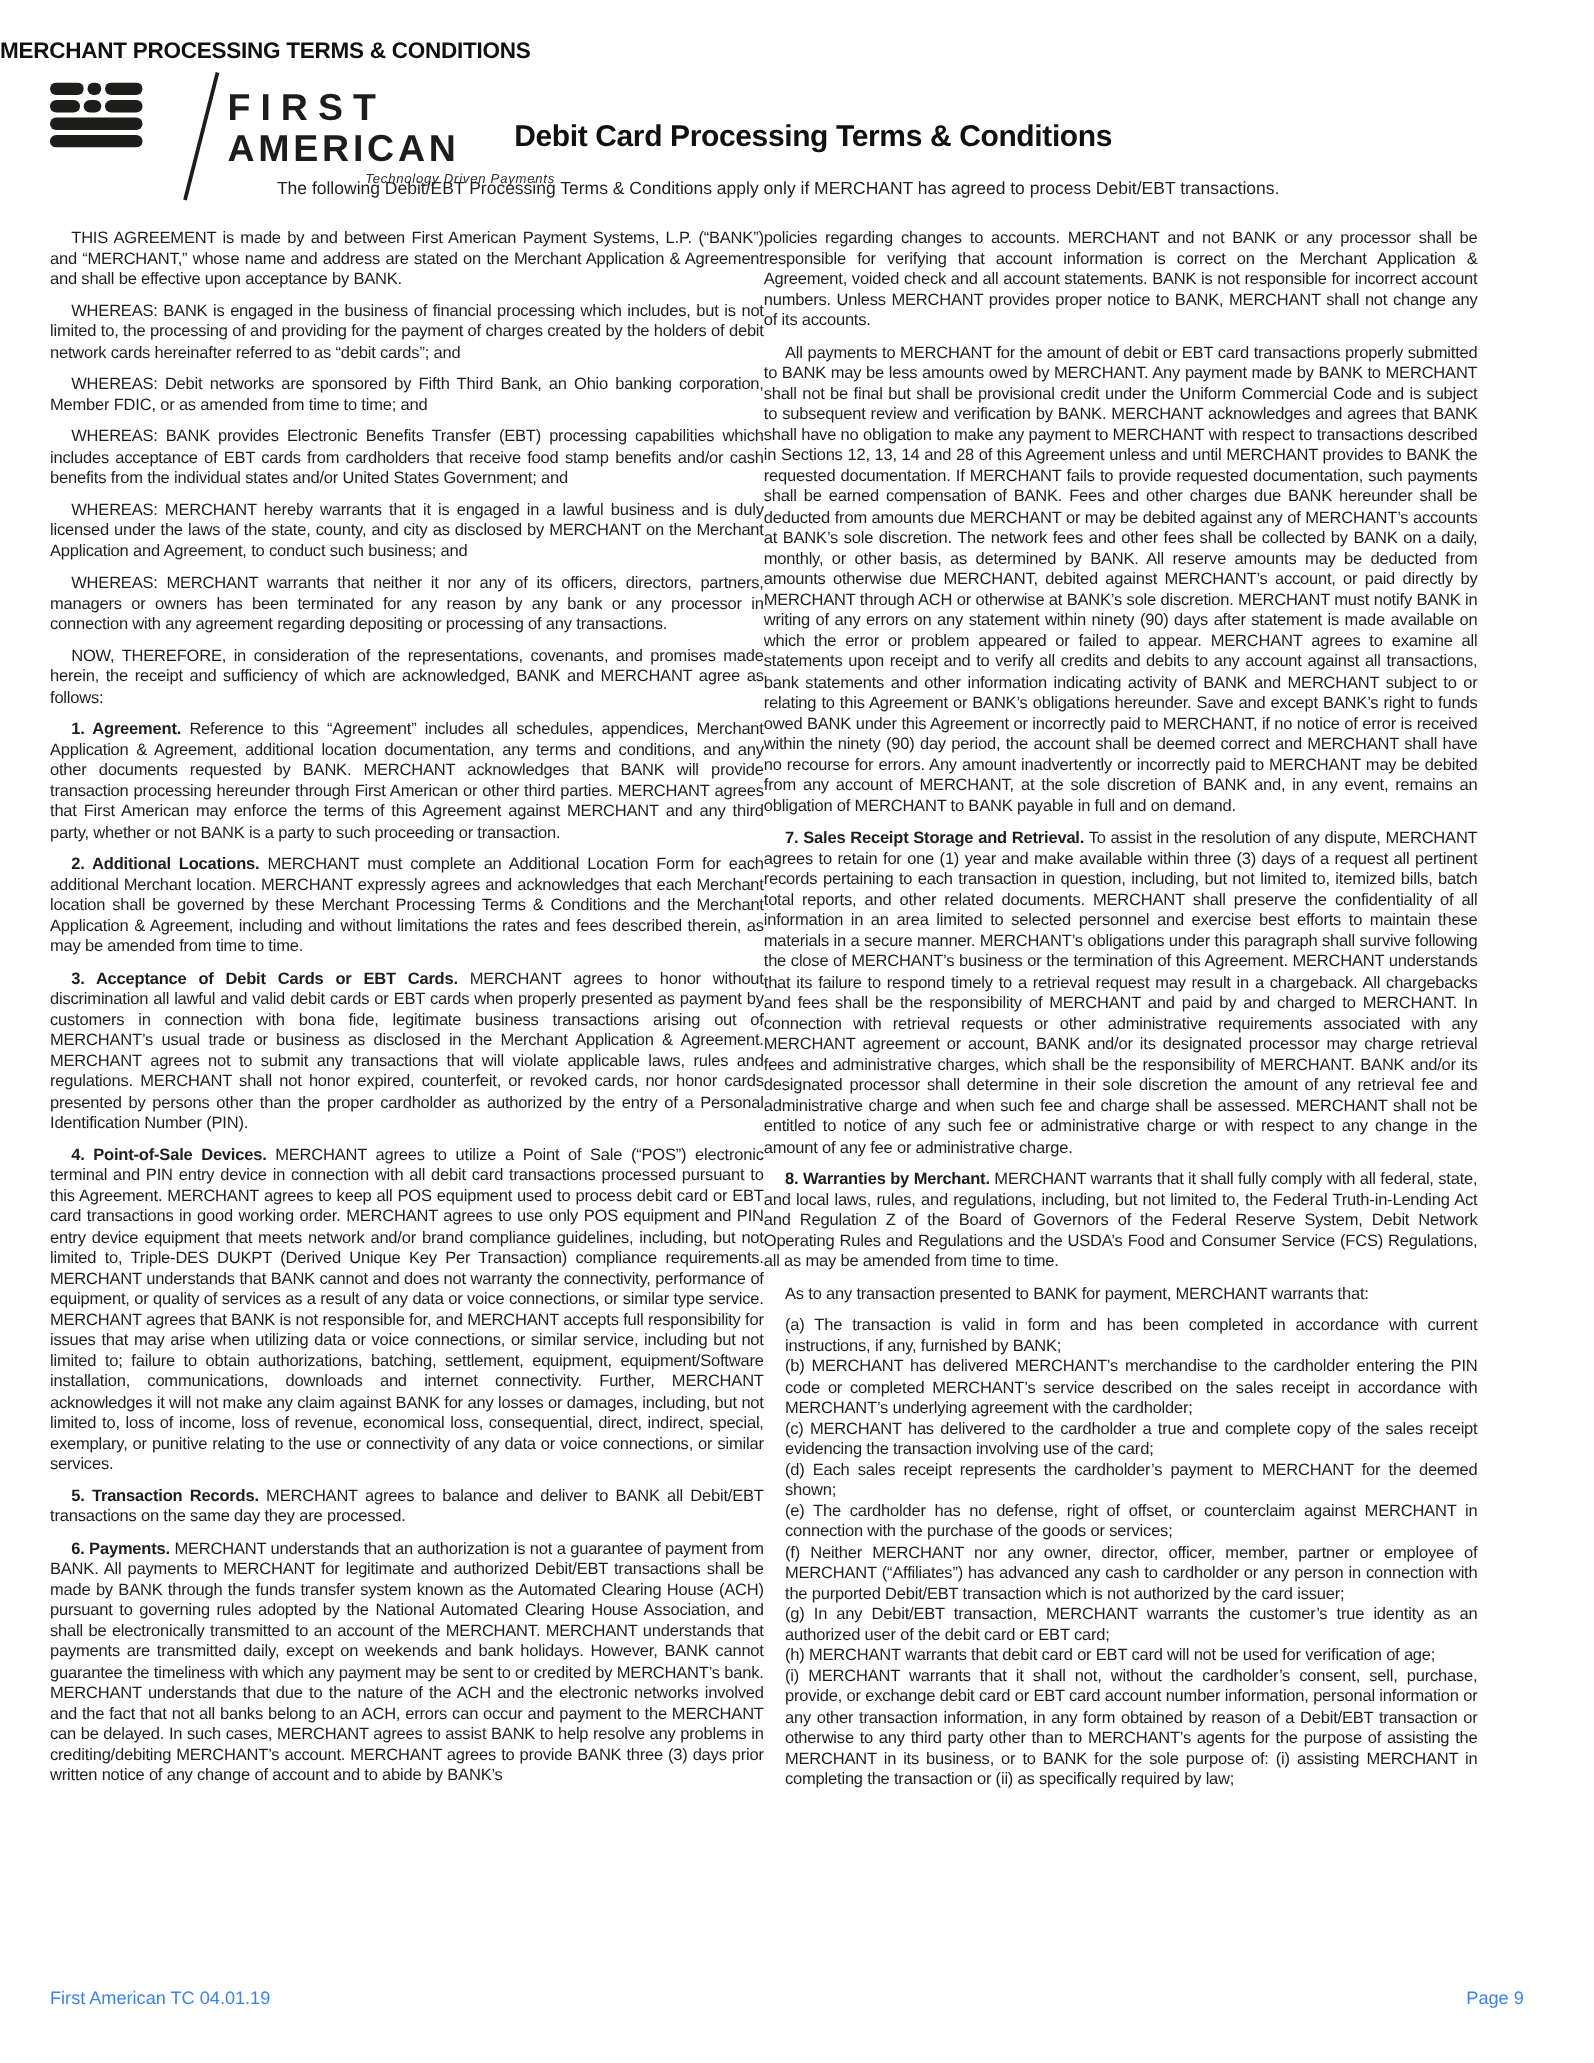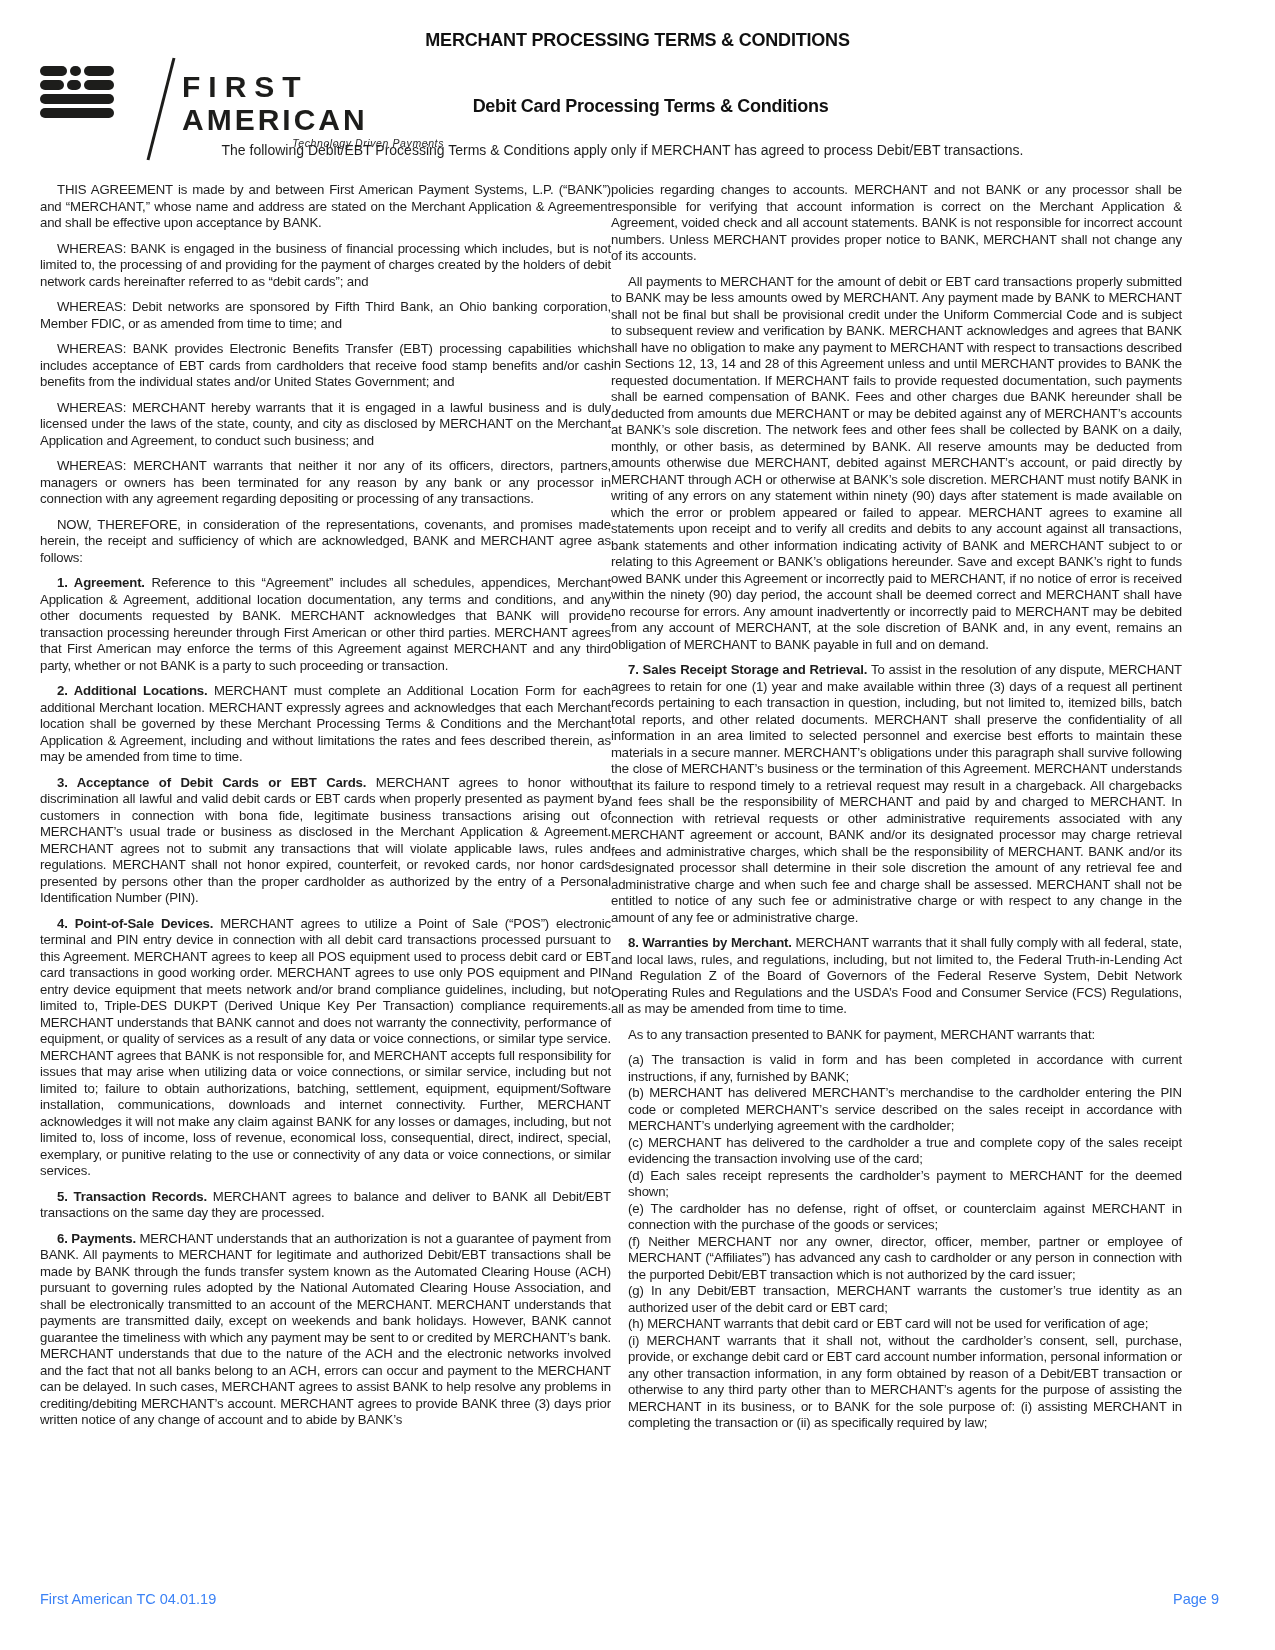--- a/index.html
+++ b/index.html
@@ -2,34 +2,34 @@
 <html><head>
 <meta charset="utf-8">
 <style>
   html,body { margin:0; padding:0; background:#e8e8e8; }
   .page {
     position:relative; width:1275px; height:1650px; margin:0 auto;
     background:#ffffff; color:#1e1e1e; overflow:hidden;
     font-family:"Liberation Sans", sans-serif;
   }
   .doc-title {
-    position:absolute; top:30px; left:0; right:0; text-align:center;
+    position:absolute; top:30px; left:0; right:0; text-align:left;
     font-size:18px; font-weight:bold; letter-spacing:-0.2px; color:#111;
   }
   
   .logo { position:absolute; left:40px; top:56px; width:430px; height:112px; }
   .logo-mark { position:absolute; left:0; top:10px; }
   .logo-slash { position:absolute; left:104px; top:0; }
   .logo-text { position:absolute; left:142px; top:15px; width:262px; }
   .logo-line1 { font-size:30px; font-weight:bold; letter-spacing:8px; line-height:32px; color:#1d1d1b; }
   .logo-line2 { font-size:30px; font-weight:bold; letter-spacing:3px; line-height:33px; color:#1d1d1b; }
   .logo-tagline { font-size:10.5px; font-style:italic; letter-spacing:0.6px; text-align:right; margin-top:1px; color:#2a2a2a; }
   .page-title {
     position:absolute; top:96px; left:26px; right:0; text-align:center;
-    font-size:18px; font-weight:bold; letter-spacing:-0.3px; color:#111;
+    font-size:24px; font-weight:bold; letter-spacing:-0.3px; color:#111;
   }
   .intro {
     position:absolute; top:142px; left:0; right:56px; text-align:center;
     font-size:14px; color:#1e1e1e;padding-left:26px;
   }
   
   .columns {
     position:absolute; top:182px; left:40px; width:1170px; height:1412px;
     display:flex; overflow:hidden;
   }

